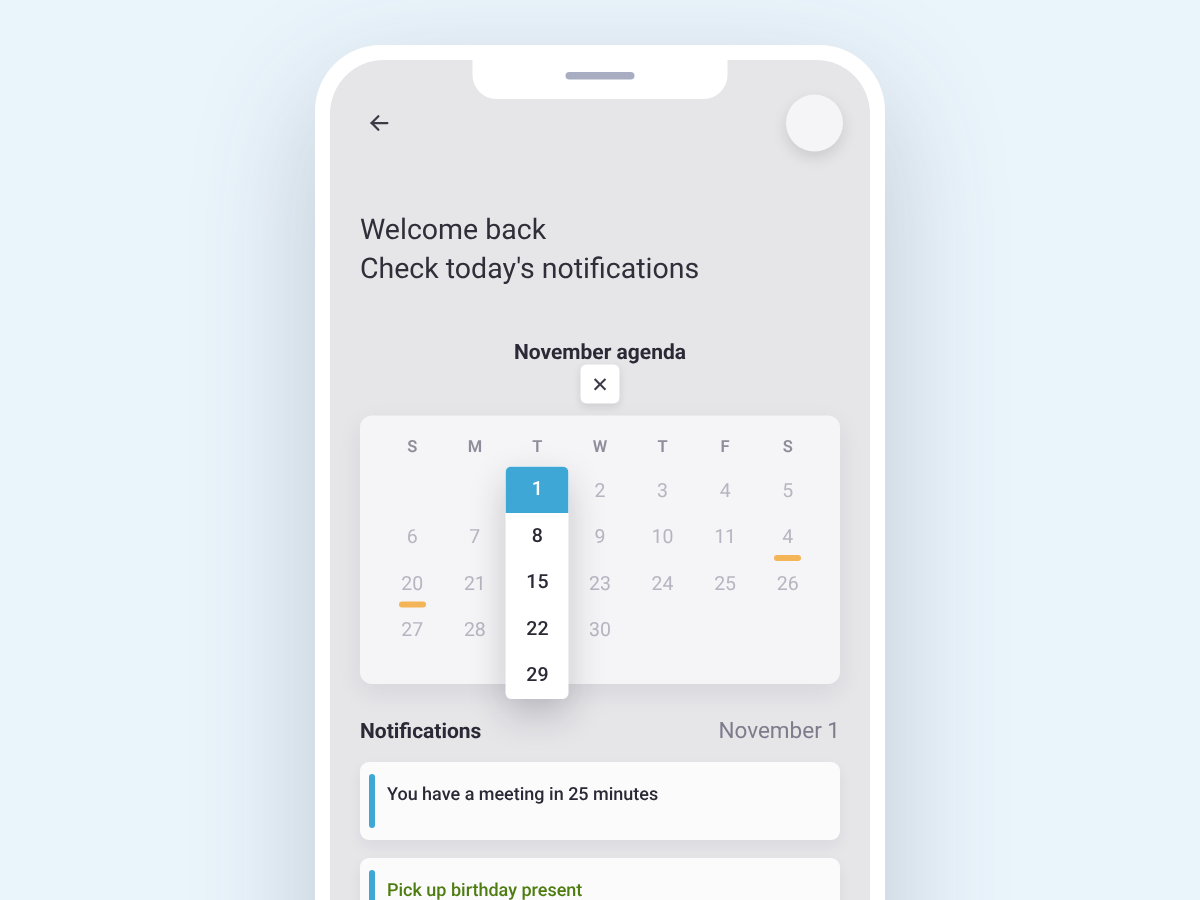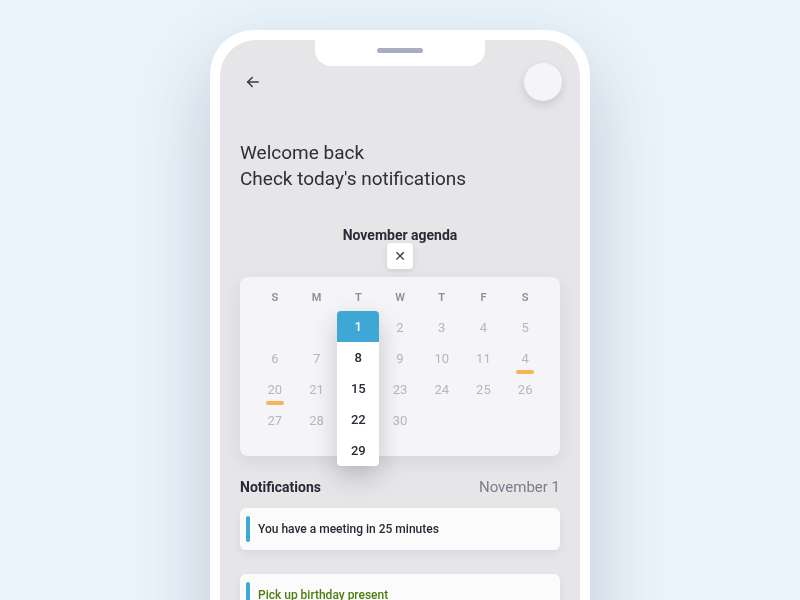--- a/index.html
+++ b/index.html
@@ -164,27 +164,27 @@
     font-size: 14px;
     color: #2a2935;
   }
   .notif-date {
     font-size: 15px;
     color: #7e7c8b;
   }
   .notif-item {
     background: #fbfbfc;
     border-radius: 6px;
-    padding: 14px 14px 14px 18px;
+    padding: 14px 14px 24px 18px;
     font-size: 12px;
     color: #2a2935;
     font-weight: 500;
     position: relative;
     box-shadow: 0 4px 10px rgba(40,40,60,0.06);
-    margin-bottom: 24px;
+    margin-bottom: 12px;
     cursor: pointer;
   }
   .notif-item::before {
     content: "";
     position: absolute;
     left: 6px; top: 8px; bottom: 8px; width: 4px;
     border-radius: 2px;
     background: #3fa7d6;
   }
   .notif-item.faded { color: #4d7c0f; }

